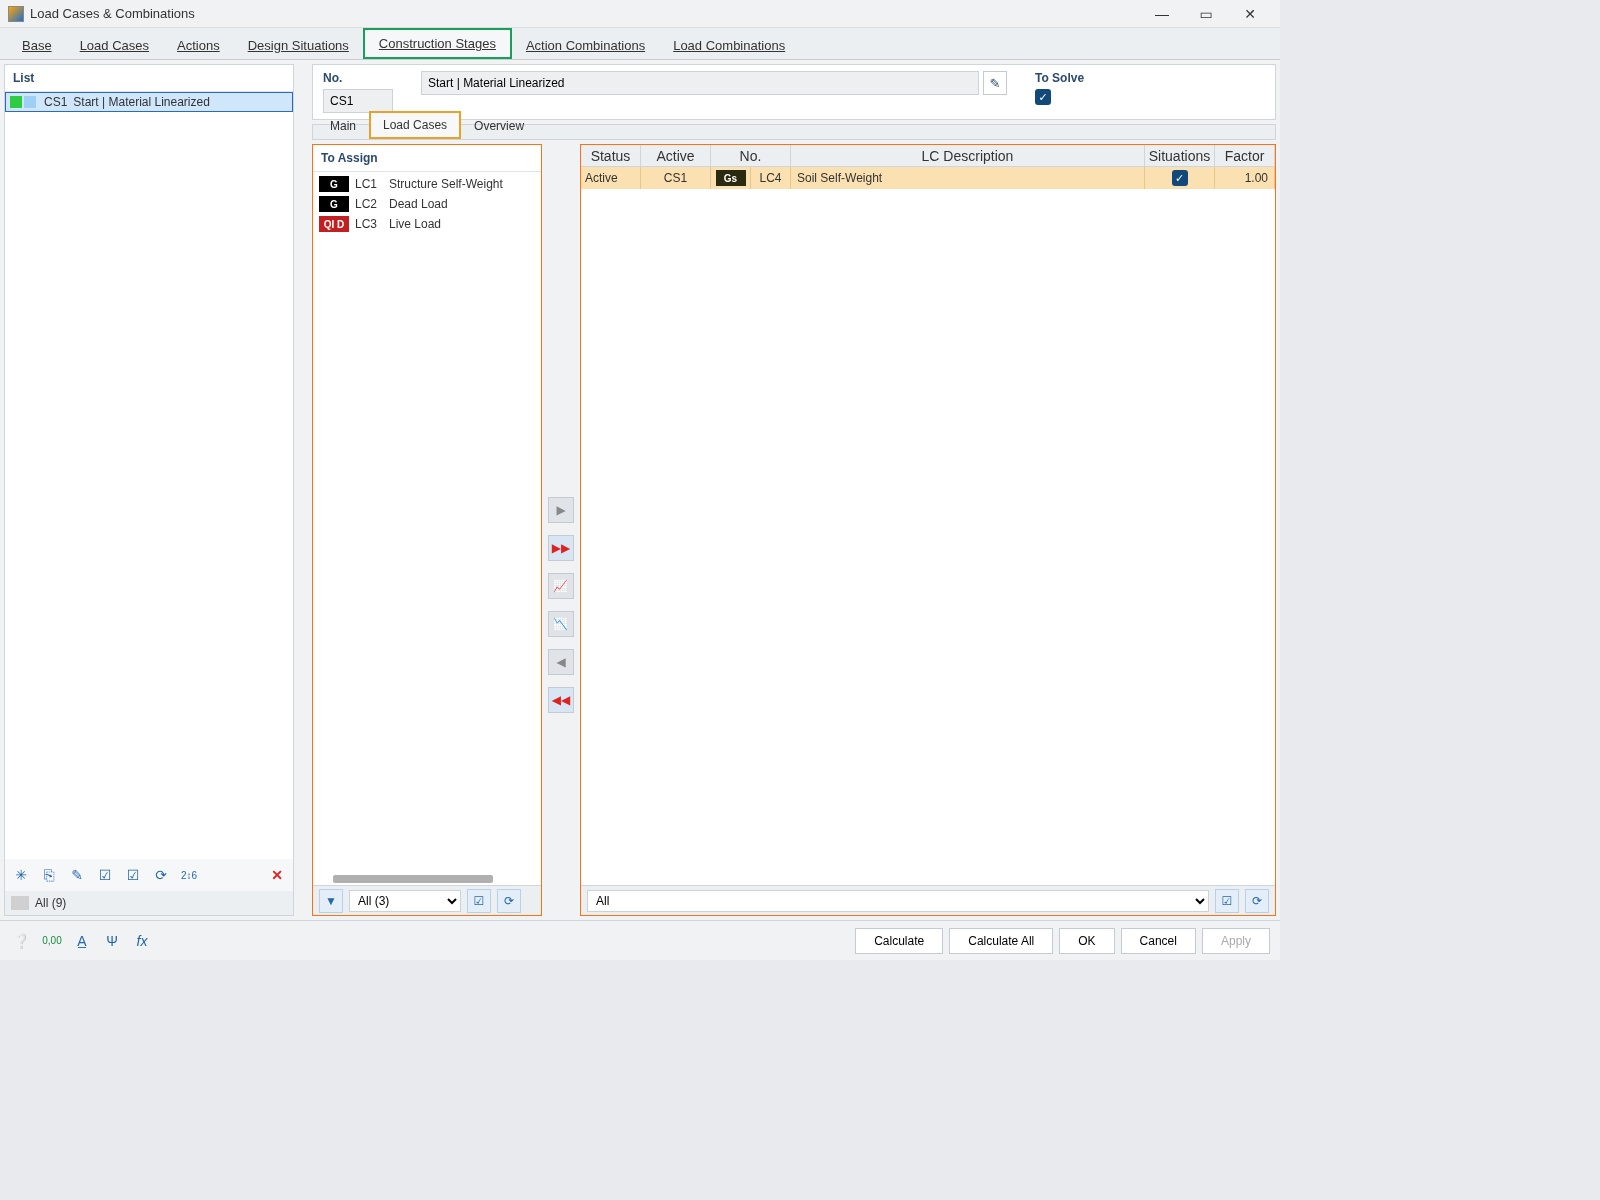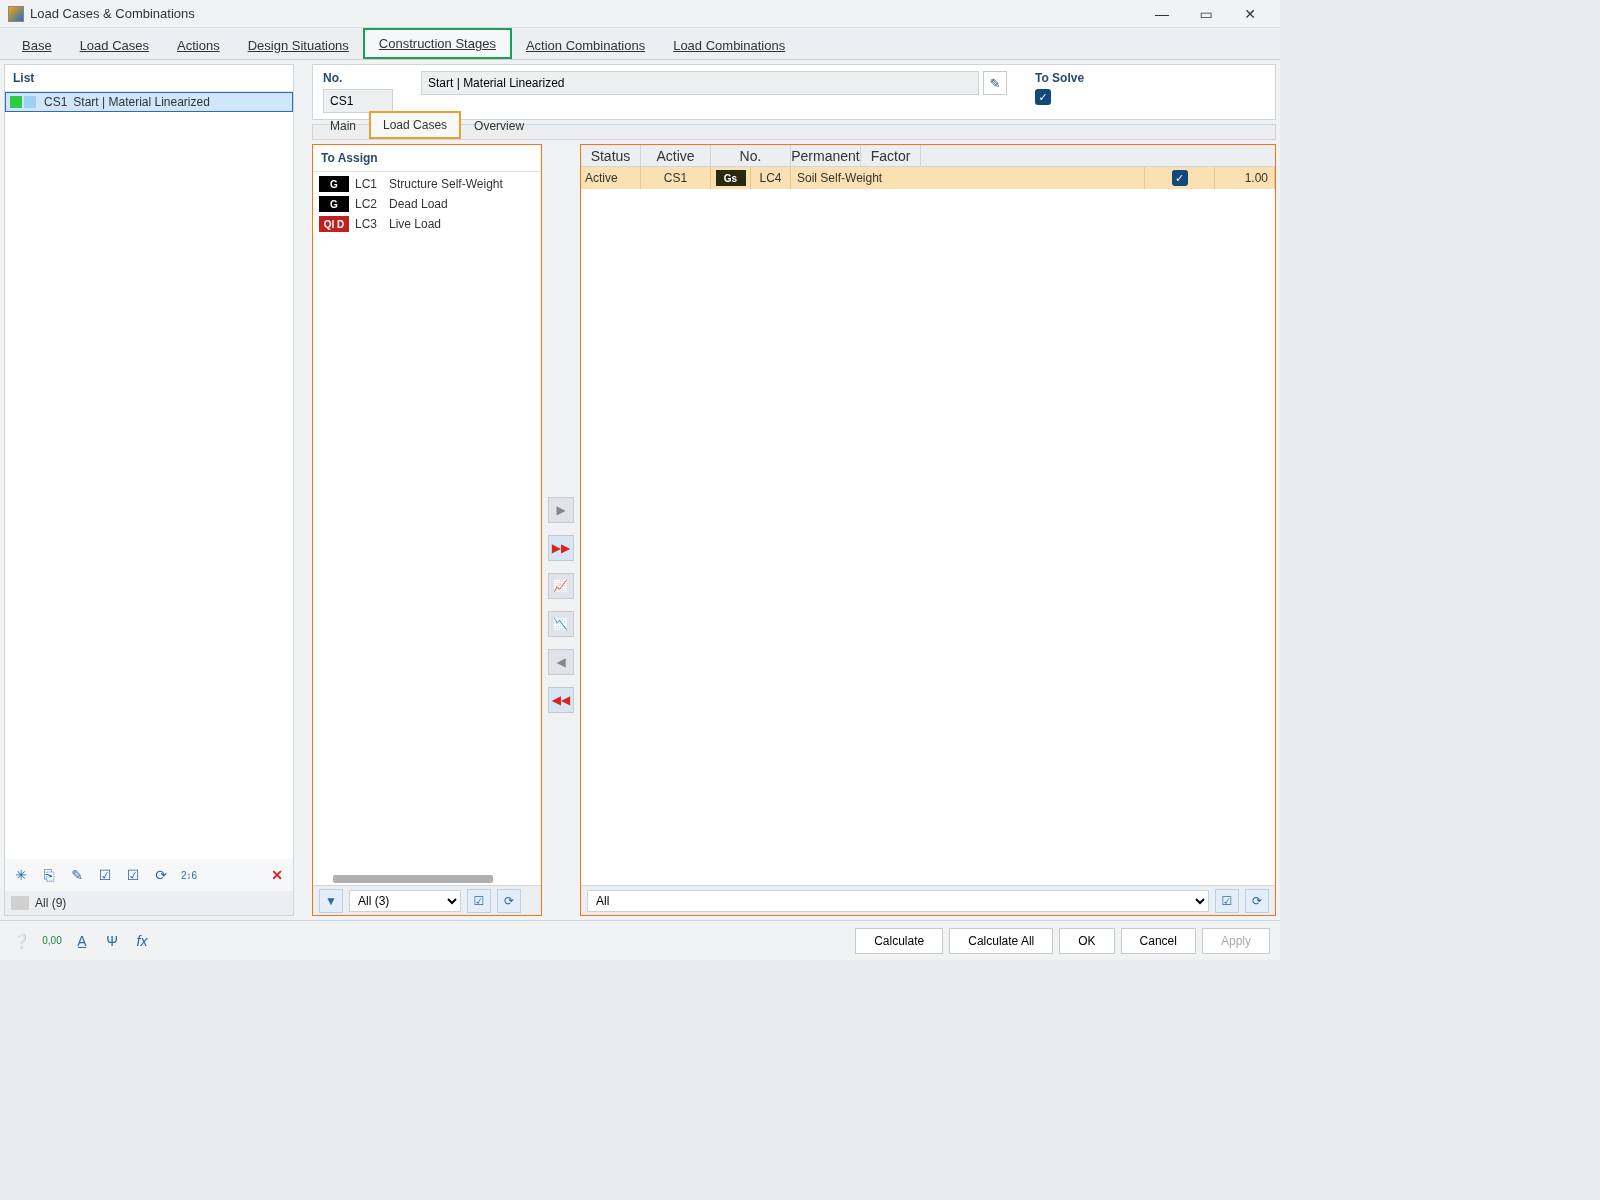--- a/index.html
+++ b/index.html
@@ -176,21 +176,22 @@
           <div class="tbtn2">📉</div>
           <div class="tbtn2" style="color:#888">◀</div>
           <div class="tbtn2" style="color:#d22;background:#d8e6f4">◀◀</div>
         </div>
 
         <div class="assigned-panel">
           <div class="table-head">
             <div class="th" style="width:60px">Status</div>
             <div class="th" style="width:70px">Active</div>
             <div class="th" style="width:80px">No.</div>
-            <div class="th" style="width:70px">Permanent</div>
+            <div class="th" style="flex:1">LC Description</div>
+            <div class="th" style="width:70px">Situations</div>
             <div class="th" style="width:60px">Factor</div>
           </div>
           <div class="table-body">
             <div class="trow">
               <div class="td" style="width:60px;justify-content:flex-start;padding-left:4px">Active</div>
               <div class="td" style="width:70px">CS1</div>
               <div class="td" style="width:40px">
                   <span class="badge Gs">Gs</span>
                 </div>
               <div class="td" style="width:40px">LC4</div>

